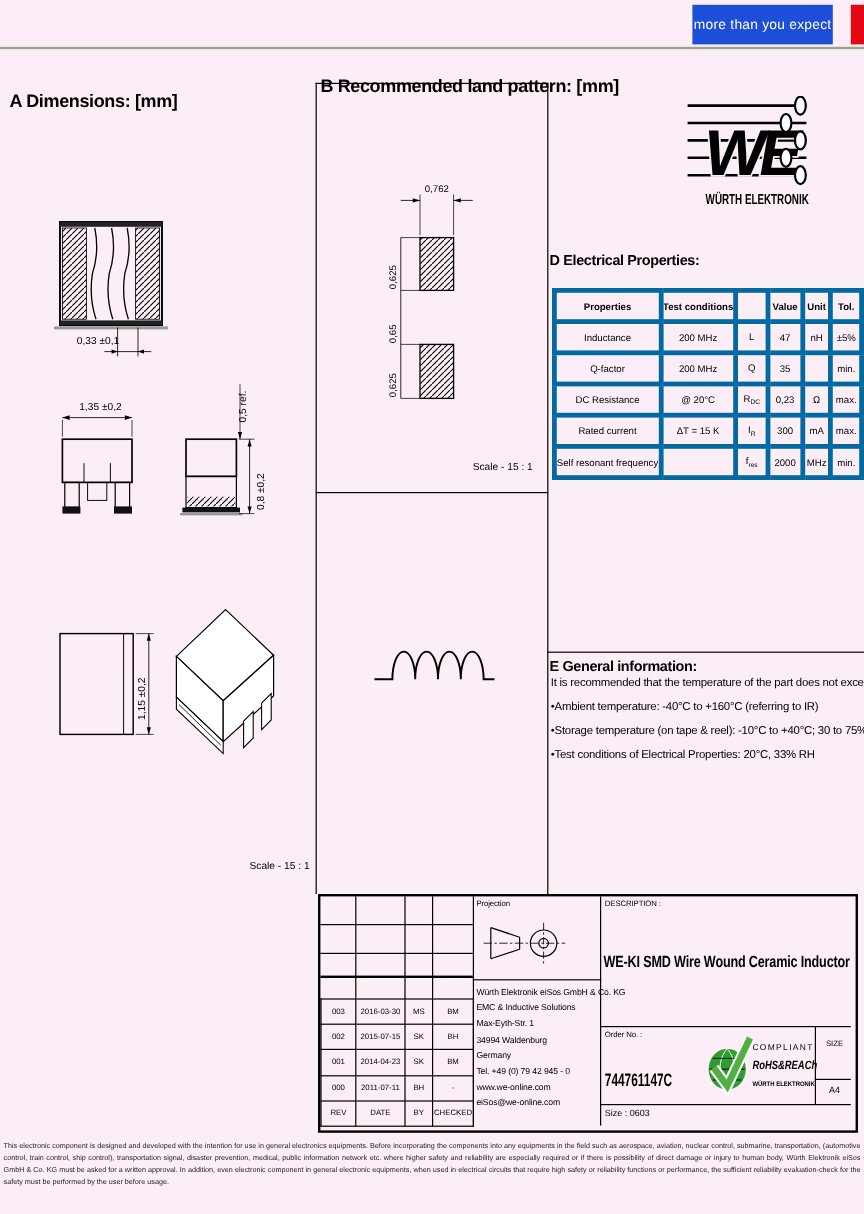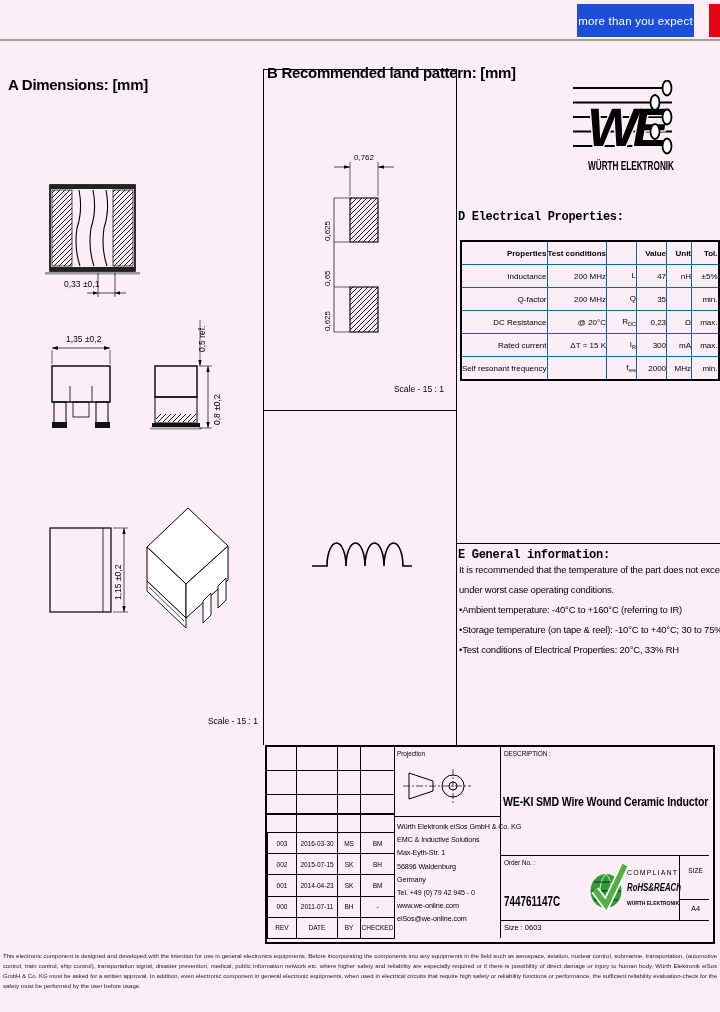--- a/index.html
+++ b/index.html
@@ -5,27 +5,27 @@
   html,body{margin:0;padding:0;background:#fbeef7;}
   #page{position:relative;width:720px;height:1012px;background:#fbeef7;
         font-family:"Liberation Sans",sans-serif;color:#000;overflow:hidden;}
   .tagline{position:absolute;left:577px;top:4px;width:117px;height:33px;background:#1d4ed8;
            color:#fff;font-size:11.5px;display:flex;align-items:center;justify-content:center;
            letter-spacing:0.2px;white-space:nowrap;}
   .red-sq{position:absolute;left:709px;top:4px;width:11px;height:33px;background:#e30613;}
   .header-rule{position:absolute;left:0;top:39px;width:720px;height:2px;background:#9aa48c;}
   .vline,.hline{position:absolute;background:#000;}
   .sec-title{position:absolute;font-weight:bold;font-size:15px;letter-spacing:-0.3px;white-space:nowrap;}
-  .sec-title-lg{font-size:12px;font-family:Liberation Mono, monospace;}
+  .sec-title-lg{font-size:12px;}
   svg.art{position:absolute;}
   svg text{font-family:"Liberation Sans",sans-serif;fill:#000;}
   svg line{stroke:#000;}
   .etable{position:absolute;left:460px;top:240px;border-collapse:collapse;table-layout:fixed;
           border:2px solid #000;}
-  .etable td{border:1px solid #0369a1;font-size:8px;text-align:right;vertical-align:middle;
+  .etable td{border:4px solid #0369a1;font-size:8px;text-align:center;vertical-align:middle;
              height:22px;padding:0;white-space:nowrap;overflow:hidden;}
   .etable tr.th td{font-weight:bold;}
   .sub{font-size:5.5px;vertical-align:-2px;}
   .einfo{position:absolute;left:459px;top:560px;width:262px;font-size:9.5px;line-height:20px;
          letter-spacing:-0.2px;white-space:nowrap;}
   .enote{padding-left:6px;}
   .tblock{position:absolute;left:265px;top:745px;width:446px;height:195px;border:2px solid #000;}
   .revtable{position:absolute;left:0;top:85px;border-collapse:collapse;}
   .revtable td{border:1px solid #000;font-size:6.5px;text-align:center;height:20.2px;padding:0;
                white-space:nowrap;overflow:hidden;}
@@ -254,21 +254,20 @@
       <td><span>f</span><span class="sub">res</span></td>
       <td>2000</td>
       <td>MHz</td>
       <td>min.</td>
     </tr>
   </tbody>
     </table>
 
   <div class="einfo">
     <div>It is recommended that the temperature of the part does not exceed 125°C</div>
-    <div>under worst case operating conditions.</div>
     <div>•Ambient temperature: -40°C to +160°C (referring to IR)</div>
     <div>•Storage temperature (on tape &amp; reel): -10°C to +40°C; 30 to 75% RH max.</div>
     <div>•Test conditions of Electrical Properties: 20°C, 33% RH</div>
   </div>
 
   <div class="tblock">
 
     <div class="vline" style="left:127px;top:0;width:1px;height:191px"></div>
     <div class="vline" style="left:233px;top:0;width:1px;height:191px"></div>
     <div class="vline" style="left:29px;top:0;width:1px;height:85px"></div>
@@ -333,21 +332,21 @@
       <line x1="34" y1="20" x2="34" y2="30" stroke-width="1"></line>
       <circle cx="54" cy="25" r="11" fill="none" stroke="#000" stroke-width="1"></circle>
       <circle cx="54" cy="25" r="4" fill="none" stroke="#000" stroke-width="1"></circle>
       <line x1="54" y1="8" x2="54" y2="42" stroke-width="0.7" stroke-dasharray="6 2 2 2"></line>
     </svg>
 
     <div class="addr">
       <div>Würth Elektronik eiSos GmbH &amp; Co. KG</div>
       <div>EMC &amp; Inductive Solutions</div>
       <div>Max-Eyth-Str. 1</div>
-      <div>56896 Waldenburg</div>
+      <div>34994 Waldenburg</div>
       <div>Germany</div>
       <div>Tel. +49 (0) 79 42 945 - 0</div>
       <div>www.we-online.com</div>
       <div>eiSos@we-online.com</div>
     </div>
 
     <div class="tb-small" style="left:237px;top:3px">DESCRIPTION :</div>
     <div class="desc-title">WE-KI SMD Wire Wound Ceramic Inductor</div>
     <div class="tb-small" style="left:237px;top:112px">Order No. :</div>
     <div class="order-num">744761147C</div>

